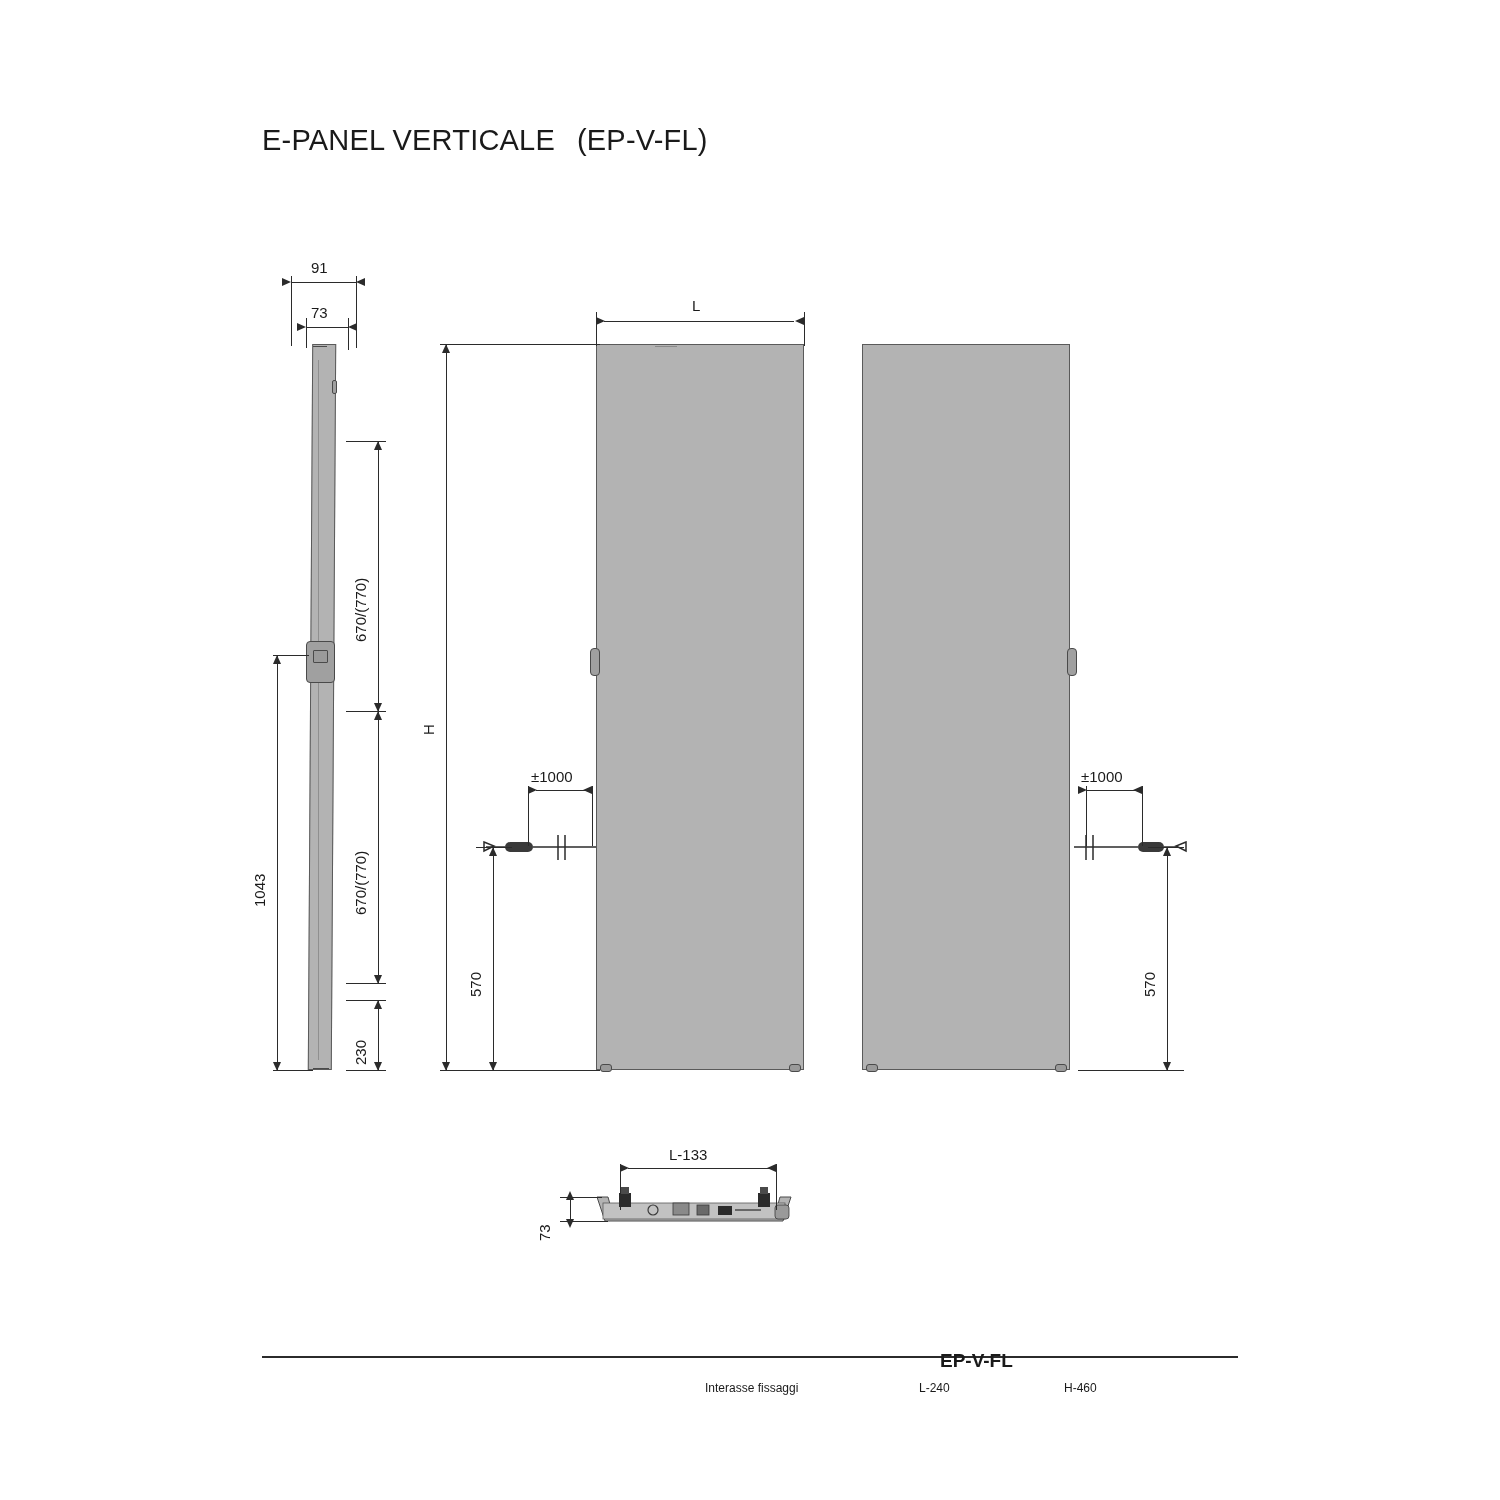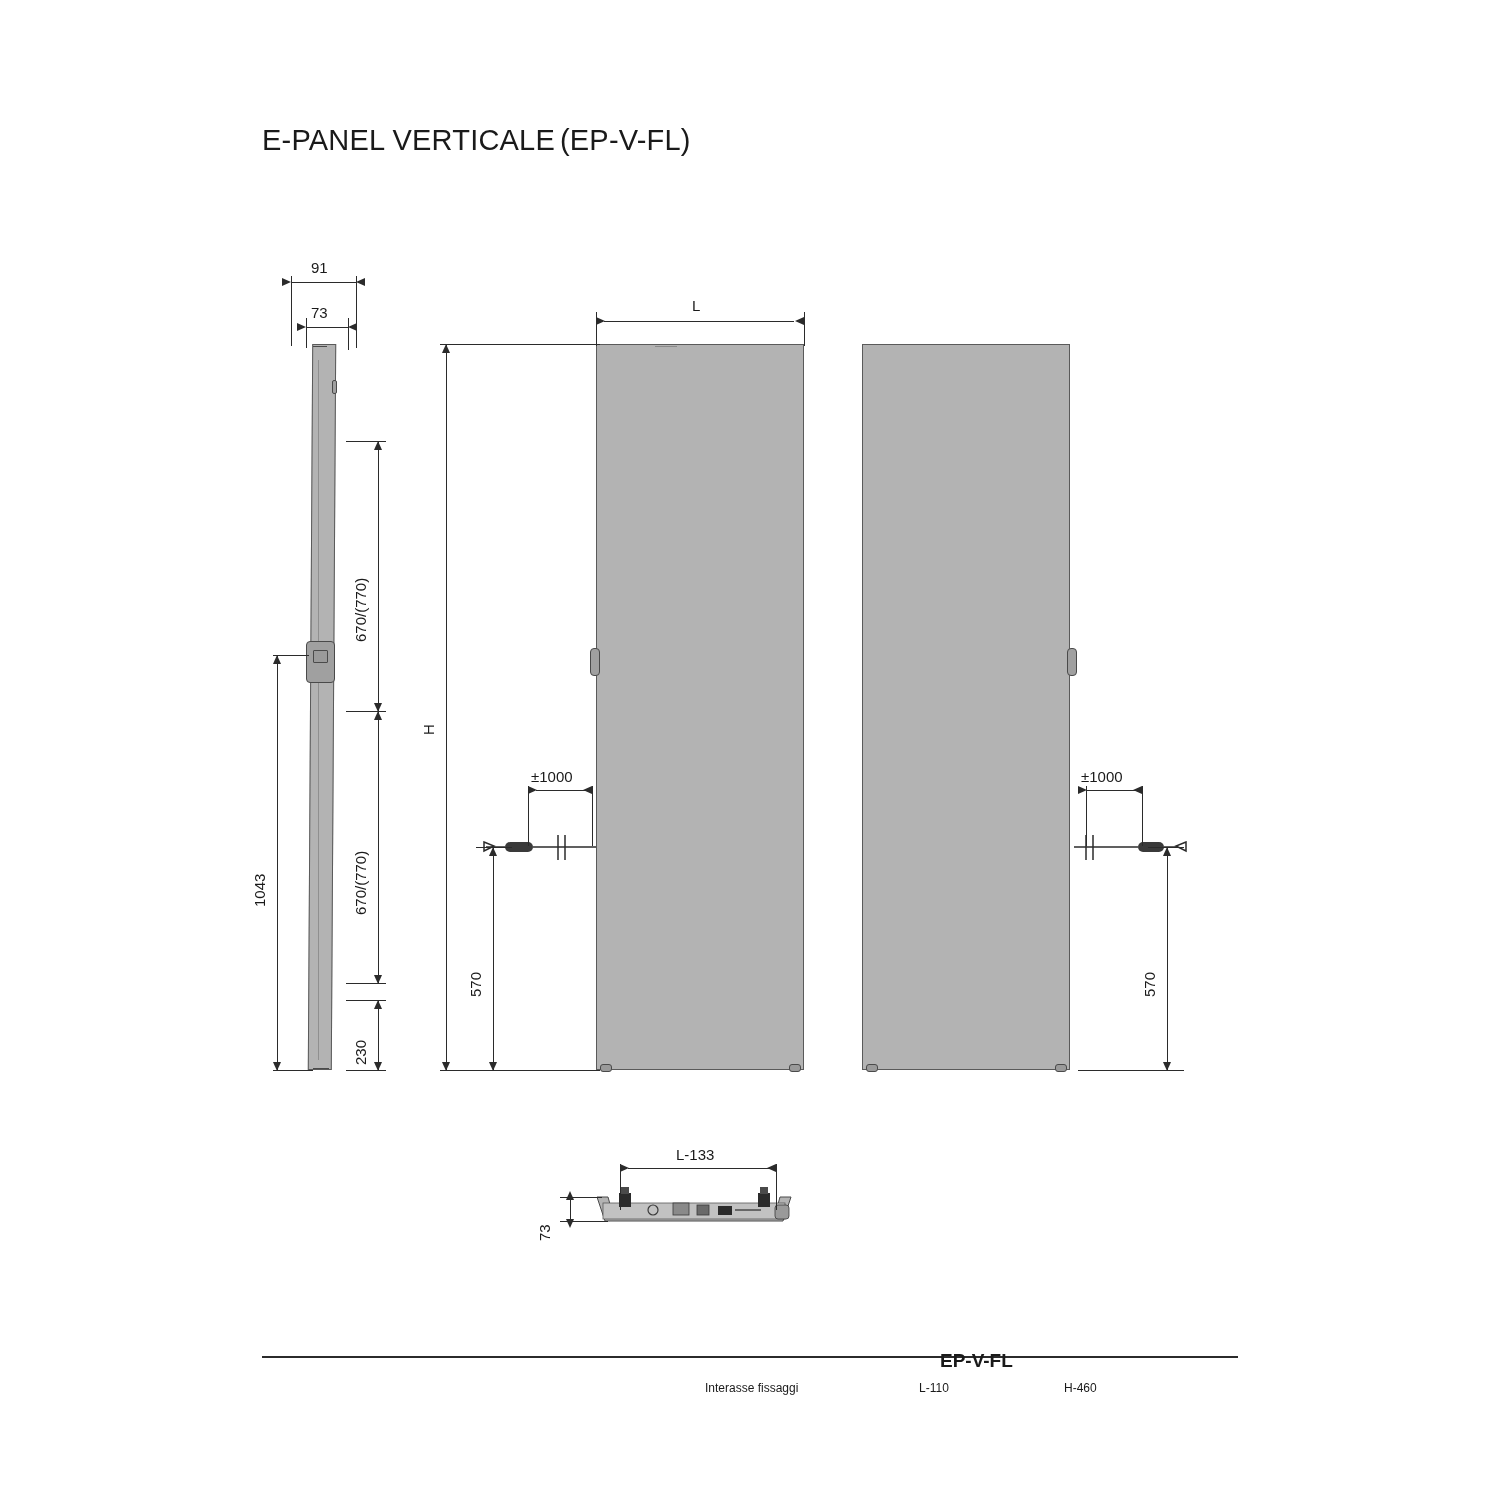--- a/index.html
+++ b/index.html
@@ -21,21 +21,21 @@
     top: 124px;
     font-size: 29px;
     letter-spacing: 0.2px;
     white-space: nowrap;
   }
   .title .bold {
     font-weight: normal;
   }
   .title .code {
     font-weight: normal;
-    margin-left: 5px;
+    margin-left: 22px;
   }
 
   
   .ln {
     position: absolute;
     background: #2b2b2b;
   }
   .hline { height: 1px; }
   .vline { width: 1px; }
 
@@ -259,26 +259,26 @@
   <rect x="143" y="21" width="14" height="9" fill="#2b2b2b"></rect>
   <line x1="160" y1="25" x2="186" y2="25" stroke="#2b2b2b" stroke-width="1.2"></line>
   <rect x="200" y="20" width="14" height="14" rx="3" fill="#9a9a9a" stroke="#3a3a3a" stroke-width="0.8"></rect>
 </svg>
 
 <div class="ln hline" style="left:628px; top:1168px; width:146px;"></div>
 <div class="arrow arr-right" style="left:620px; top:1164px;"></div>
 <div class="arrow arr-left" style="left:767px; top:1164px;"></div>
 <div class="ln vline" style="left:620px; top:1164px; height:46px;"></div>
 <div class="ln vline" style="left:776px; top:1164px; height:46px;"></div>
-<div class="dimtxt" style="left:669px; top:1146px;margin-left:7px;">L-133</div>
+<div class="dimtxt" style="left:669px; top:1146px;">L-133</div>
 
 <div class="ln hline" style="left:560px; top:1197px; width:42px;"></div>
 <div class="ln hline" style="left:560px; top:1221px; width:48px;"></div>
 <div class="ln vline" style="left:570px; top:1197px; height:24px;"></div>
 <div class="arrow arr-up" style="left:566px; top:1191px;"></div>
 <div class="arrow arr-down" style="left:566px; top:1219px;"></div>
 <div class="dimtxt rot" style="left:553px; top:1224px;">73</div>
 
 <div class="footer-rule"></div>
 <div class="footer-code" style="left:940px;">EP-V-FL</div>
 <div class="footer-label" style="left:705px;">Interasse fissaggi</div>
-<div class="footer-label" style="left:919px;">L-110</div>
+<div class="footer-label" style="left:919px;">L-240</div>
 <div class="footer-label" style="left:1064px;">H-460</div>
 
 </body></html>

